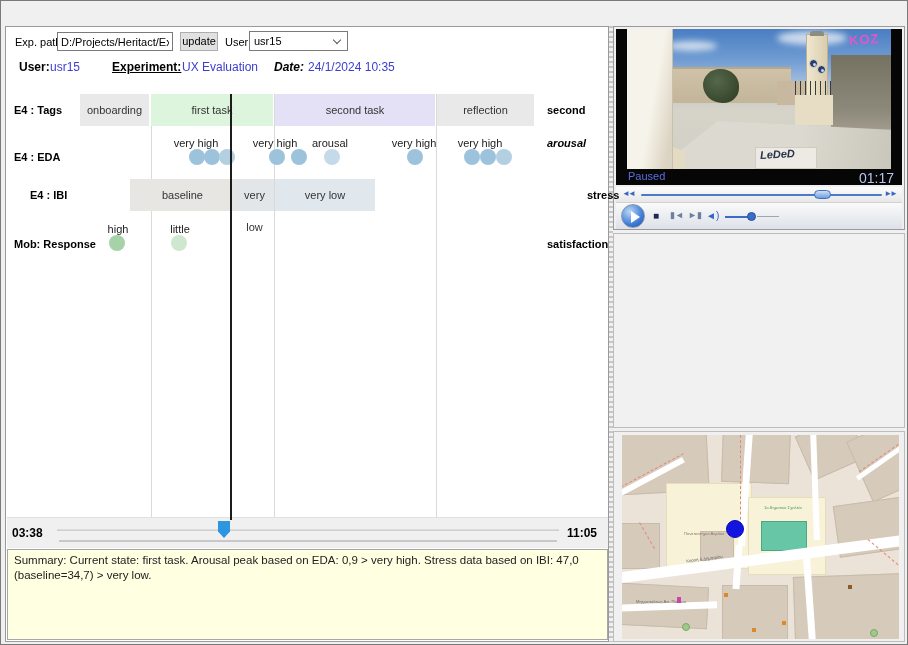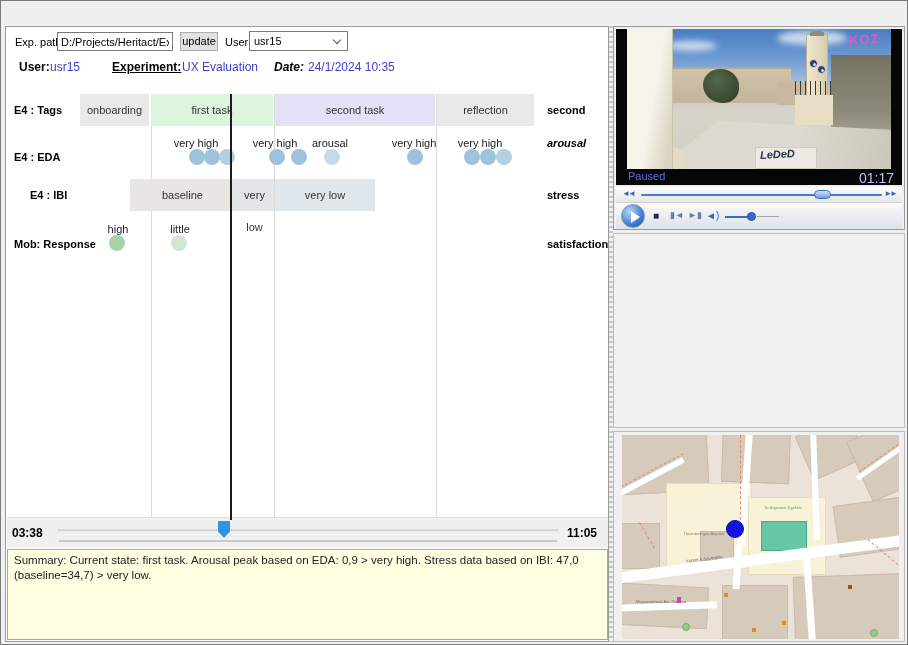--- a/index.html
+++ b/index.html
@@ -198,21 +198,21 @@
     <span class="dot" style="left:401px; top:122px; background:#9cc3db;"></span>
     <span class="dot" style="left:458px; top:122px; background:#9cc3db;"></span>
     <span class="dot" style="left:474px; top:122px; background:#9cc3db;"></span>
     <span class="dot" style="left:490px; top:122px; background:#b3cfe2;"></span>
     <span class="right-label" style="top:110px;font-style:italic;">arousal</span>
 
     <span class="row-label" style="top:162px;padding-left:16px;">E4 : IBI</span>
     <div class="band" style="left:124px; top:152px; width:105px; background:#e7e6e3;"><span>baseline</span></div>
     <div class="band" style="left:229px; top:152px; width:39px; background:#e2e6e8;"><span>very low</span></div>
     <div class="band" style="left:269px; top:152px; width:100px; background:#e0e8ee;"><span>very low</span></div>
-    <span class="right-label" style="top:162px;">stress</span>
+    <span class="right-label" style="top:162px;margin-left:40px;">stress</span>
 
     <span class="row-label" style="top:211px;">Mob: Response</span>
     <span class="ann" style="left:112px; top:196px;">high</span>
     <span class="ann" style="left:174px; top:196px;">little</span>
     <span class="dot" style="left:103px; top:208px; background:#a6d2a9;"></span>
     <span class="dot" style="left:165px; top:208px; background:#cfe7cf;"></span>
     <span class="right-label" style="top:211px;">satisfaction</span>
 
     <div class="slider-row">
       <span class="time-lbl" style="left:5px;">03:38</span>

